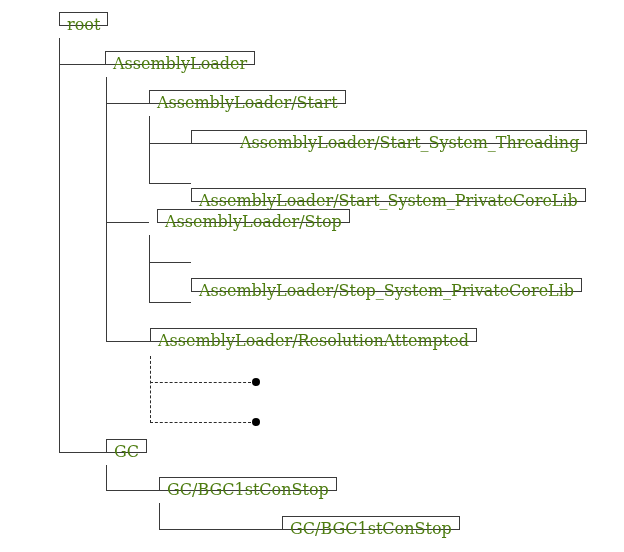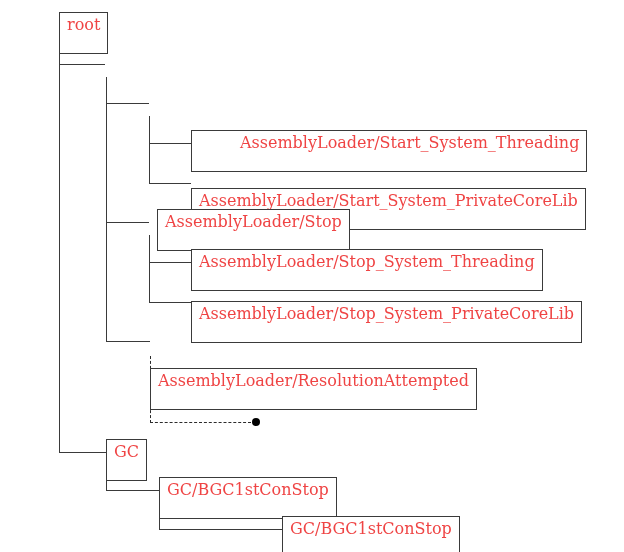--- a/index.html
+++ b/index.html
@@ -7,26 +7,26 @@
     position: relative;
     width: 624px;
     height: 552px;
     background: #ffffff;
     font-family: "DejaVu Serif", "Liberation Serif", serif;
     overflow: hidden;
   }
   .node {
     position: absolute;
     box-sizing: border-box;
-    height: 42px;
+    height: 14px;
     line-height: 24px;
     padding: 0 7px;
     border: 1px solid #3a3a3a;
     background: #ffffff;
-    color: #ef4444;
+    color: #4d7c0f;
     font-size: 16px;
     white-space: nowrap;
   }
   .hline { position: absolute; height: 0; border-top: 1px solid #3a3a3a; }
   .vline { position: absolute; width: 0; border-left: 1px solid #3a3a3a; }
   .hdash { position: absolute; height: 0; border-top: 1px dashed #2b2b2b; }
   .vdash { position: absolute; width: 0; border-left: 1px dashed #2b2b2b; }
   .dot {
     position: absolute;
     width: 8px;
@@ -63,23 +63,24 @@
   <div class="vline" style="left:159px; top:503px; height:26px;"></div>
   <div class="hline" style="left:159px; top:529px; width:123px;"></div>
 
   <div class="vdash" style="left:150px; top:356px; height:67px;"></div>
   <div class="hdash" style="left:150px; top:382px; width:101px;"></div>
   <div class="hdash" style="left:150px; top:422px; width:101px;"></div>
   <div class="dot" style="left:252px; top:378px;"></div>
   <div class="dot" style="left:252px; top:418px;"></div>
 
   <div class="node" style="left:59px;  top:12px;">root</div>
+  <div class="node" style="left:105px; top:51px;">AssemblyLoader</div>
+  <div class="node" style="left:149px; top:90px;">AssemblyLoader/Start</div>
   <div class="node" style="left:191px; top:130px;padding-left:48px;">AssemblyLoader/Start_System_Threading</div>
   <div class="node" style="left:191px; top:170px;margin-top:18px;">AssemblyLoader/Start_System_PrivateCoreLib</div>
   <div class="node" style="left:157px; top:209px;">AssemblyLoader/Stop</div>
-  <div class="node" style="left:191px; top:249px;">AssemblyLoader/Stop_System_Threading</div>
-  <div class="node" style="left:191px; top:301px;">AssemblyLoader/Stop_System_PrivateCoreLib</div>
-  <div class="node" style="left:150px; top:328px;margin-top:40px;">AssemblyLoader/ResolutionAttempted</div>
+  <div class="node" style="left:191px; top:278px;">AssemblyLoader/Stop_System_PrivateCoreLib</div>
+  <div class="node" style="left:150px; top:328px;">AssemblyLoader/ResolutionAttempted</div>
   <div class="node" style="left:106px; top:439px;">GC</div>
   <div class="node" style="left:159px; top:477px;">GC/BGC1stConStop</div>
   <div class="node" style="left:282px; top:516px;">GC/BGC1stConStop</div>
 
 </div>
 
 </body></html>

